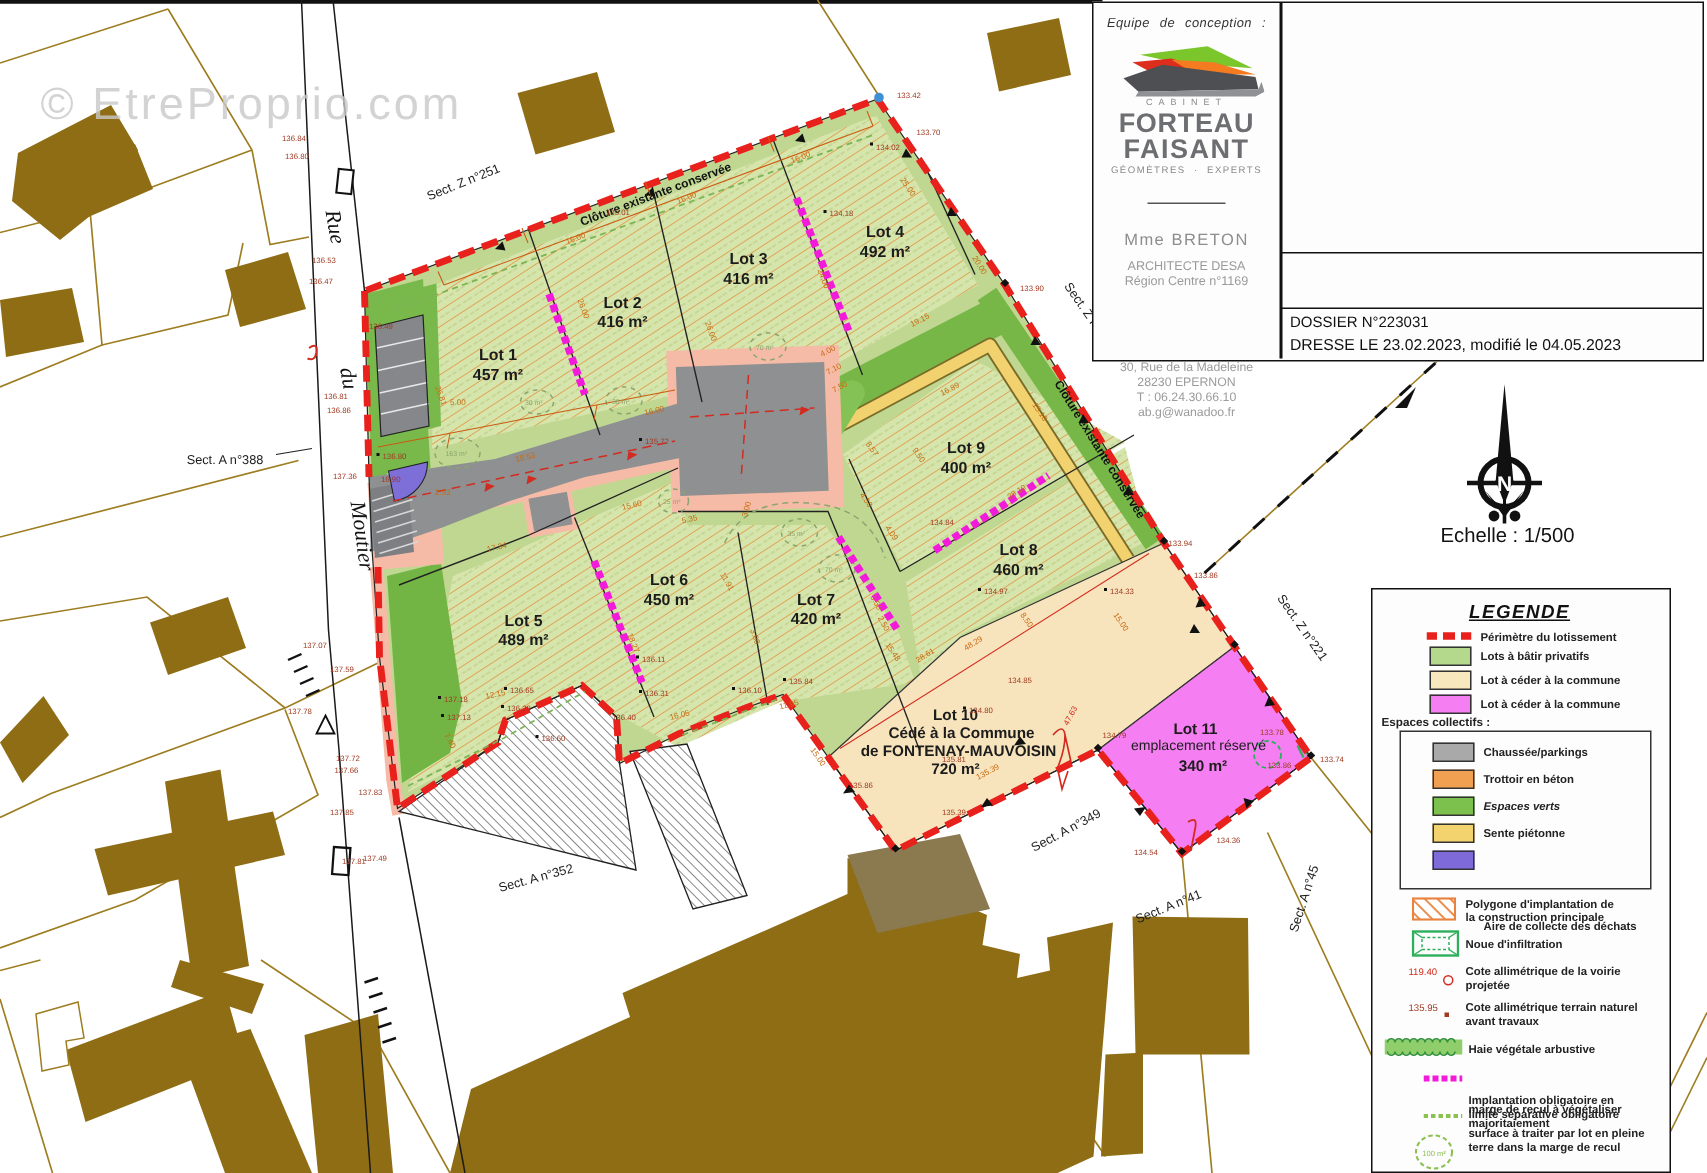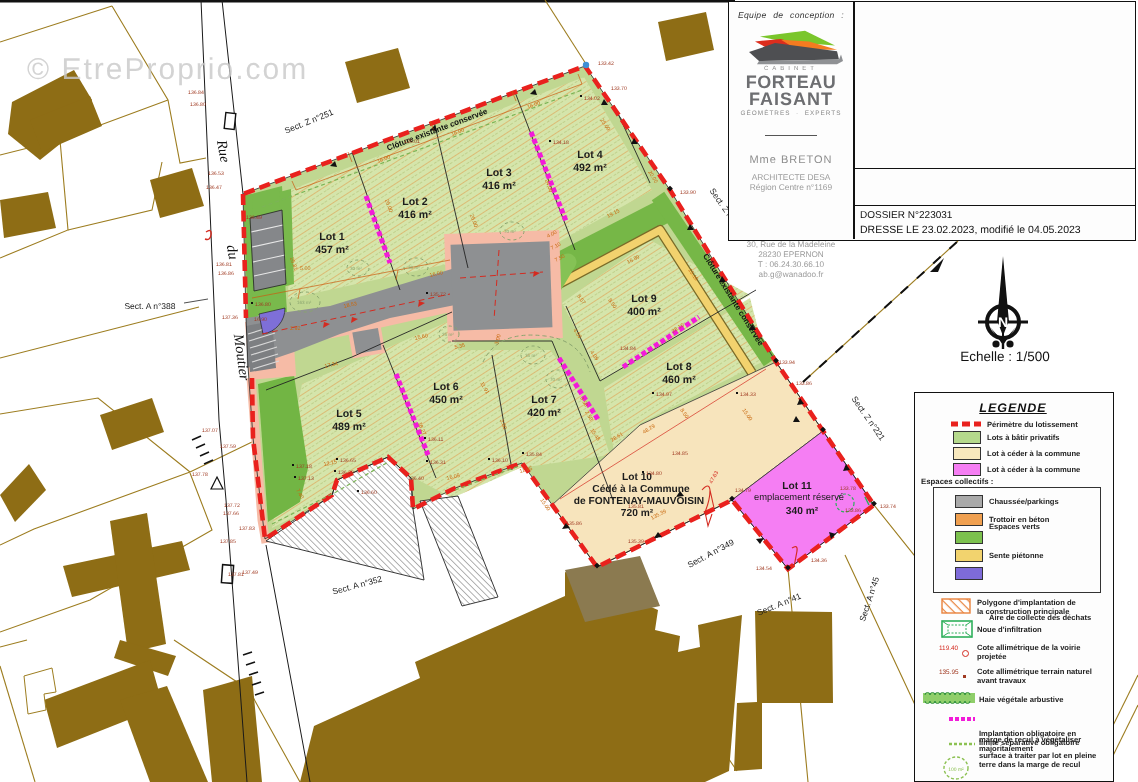--- a/index.html
+++ b/index.html
@@ -650,21 +650,21 @@
 
   <div class="abs" style="left:18px;top:94px;width:166px;height:104px;border:1px solid #333;"></div>
 
   <div class="abs" style="left:40px;top:102px;width:26px;height:11px;background:#a9a9a9;border:1px solid #333;"></div>
   <div class="abs" style="left:74px;top:104px;font-size:7.6px;font-weight:bold;color:#222;">Chaussée/parkings</div>
 
   <div class="abs" style="left:40px;top:120px;width:26px;height:11px;background:#f0a050;border:1px solid #333;"></div>
   <div class="abs" style="left:74px;top:122px;font-size:7.6px;font-weight:bold;color:#222;">Trottoir en béton</div>
 
   <div class="abs" style="left:40px;top:138px;width:26px;height:11px;background:#7cc14e;border:1px solid #333;"></div>
-  <div class="abs" style="left:74px;top:129px;font-size:7.6px;font-weight:bold;color:#222;">Espaces verts</div>
+  <div class="abs" style="left:74px;top:140px;font-size:7.6px;font-weight:bold;color:#222;font-style:italic;">Espaces verts</div>
 
   <div class="abs" style="left:40px;top:156px;width:26px;height:11px;background:#f2d36e;border:1px solid #333;"></div>
   <div class="abs" style="left:74px;top:158px;font-size:7.6px;font-weight:bold;color:#222;">Sente piétonne</div>
 
   <div class="abs" style="left:40px;top:174px;width:26px;height:11px;background:#7e6bd9;border:1px solid #333;"></div>
   <div class="abs" style="left:74px;top:176px;font-size:7.6px;font-weight:bold;color:#222;margin-top:44px;">Aire de collecte des déchats</div>
 
   <svg class="abs" style="left:26px;top:205px;" width="30" height="16">
         <rect x="1" y="1" width="28" height="14" fill="url(#hatchLeg2)" stroke="#e8823c" stroke-width="1.4"></rect>
         <defs>

